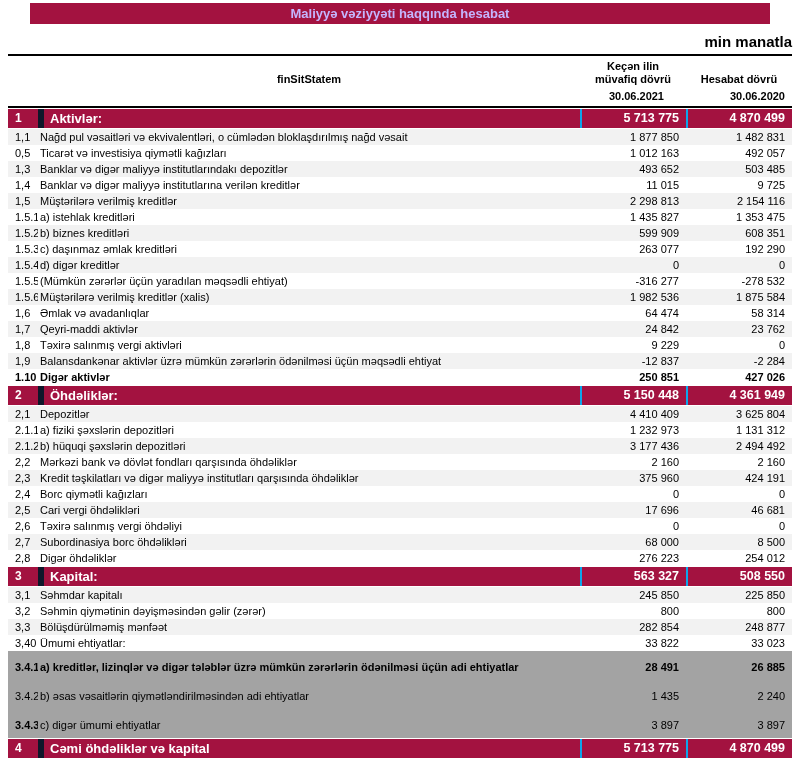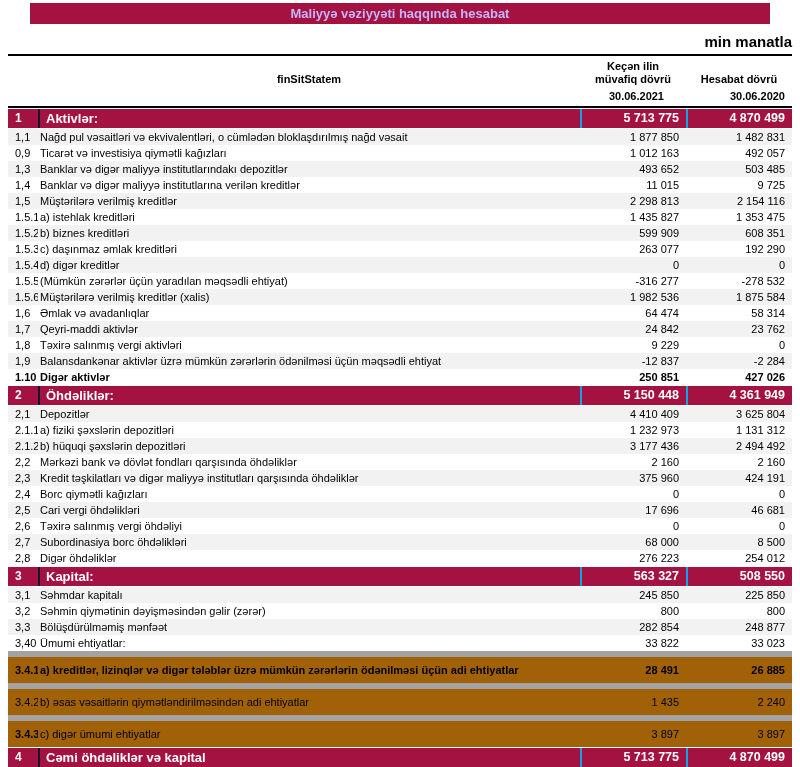--- a/index.html
+++ b/index.html
@@ -46,27 +46,27 @@
   .date-row { border-bottom:2px solid #000; padding:3px 0 3px;gap:15px; }
   .date-row .date { font-weight:bold; }
 
   .row-section {
     background:var(--accent);
     color:#fff;
     font-weight:bold;
     margin:1px 0;
   }
   .row-section .cell { line-height:19px; font-size:12px; }
-  .row-section .cell.label { font-size:13px; border-left:2px solid #0f172a; padding-left:6px; }
+  .row-section .cell.label { font-size:13px; border-left:6px solid #0f172a; padding-left:6px; }
   .row-section .cell.v1, .row-section .cell.v2 { border-left:2px solid #0ea5e9; font-size:12.5px; }
 
   .row-item .cell { padding-top:1px; padding-bottom:1px; }
   .row-item.stripe { background:var(--stripe); }
   .row-item.bold { font-weight:bold; }
-  .row-item.tall { background:#a16207; border-top:6px solid #a3a3a3; }
+  .row-item.tall { background:#a3a3a3; border-top:3px solid #a3a3a3; }
   .row-item.tall .cell { padding-top:6px; padding-bottom:6px; }
 </style>
 </head>
 <body>
 
 <div class="page">
 
   <div class="title-bar">Maliyyə vəziyyəti haqqında hesabat</div>
 
   <div class="unit-note">min manatla</div>
@@ -92,21 +92,21 @@
         <div class="cell v1">5 713 775</div>
         <div class="cell v2">4 870 499</div>
       </div>
       <div class="grid row-item stripe">
         <div class="cell num">1,1</div>
         <div class="cell label">Nağd pul vəsaitləri və  ekvivalentləri, o cümlədən bloklaşdırılmış nağd vəsait</div>
         <div class="cell v1">1 877 850</div>
         <div class="cell v2">1 482 831</div>
       </div>
       <div class="grid row-item">
-        <div class="cell num">0,9</div>
+        <div class="cell num">0,5</div>
         <div class="cell label">Ticarət və investisiya qiymətli kağızları</div>
         <div class="cell v1">1 012 163</div>
         <div class="cell v2">492 057</div>
       </div>
       <div class="grid row-item stripe">
         <div class="cell num">1,3</div>
         <div class="cell label">Banklar və digər maliyyə institutlarındakı depozitlər</div>
         <div class="cell v1">493 652</div>
         <div class="cell v2">503 485</div>
       </div>

